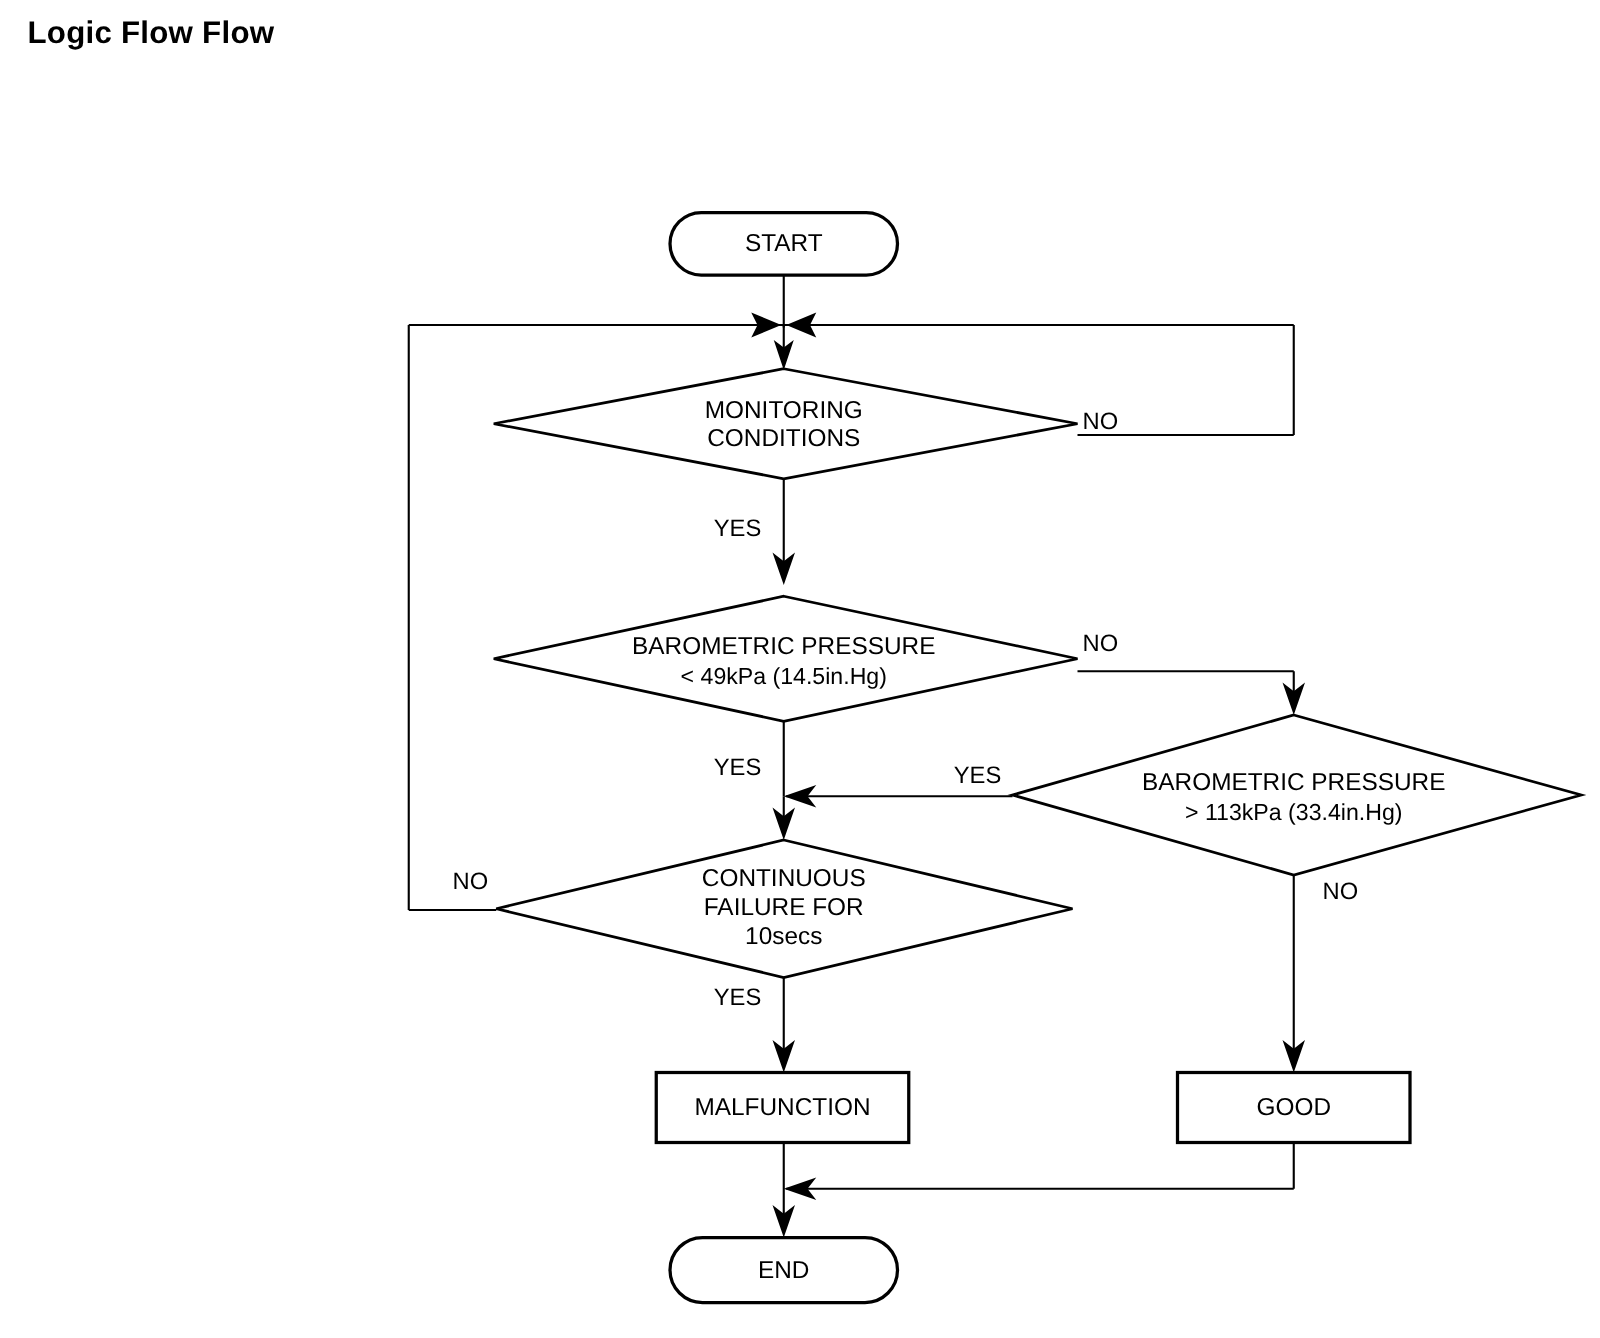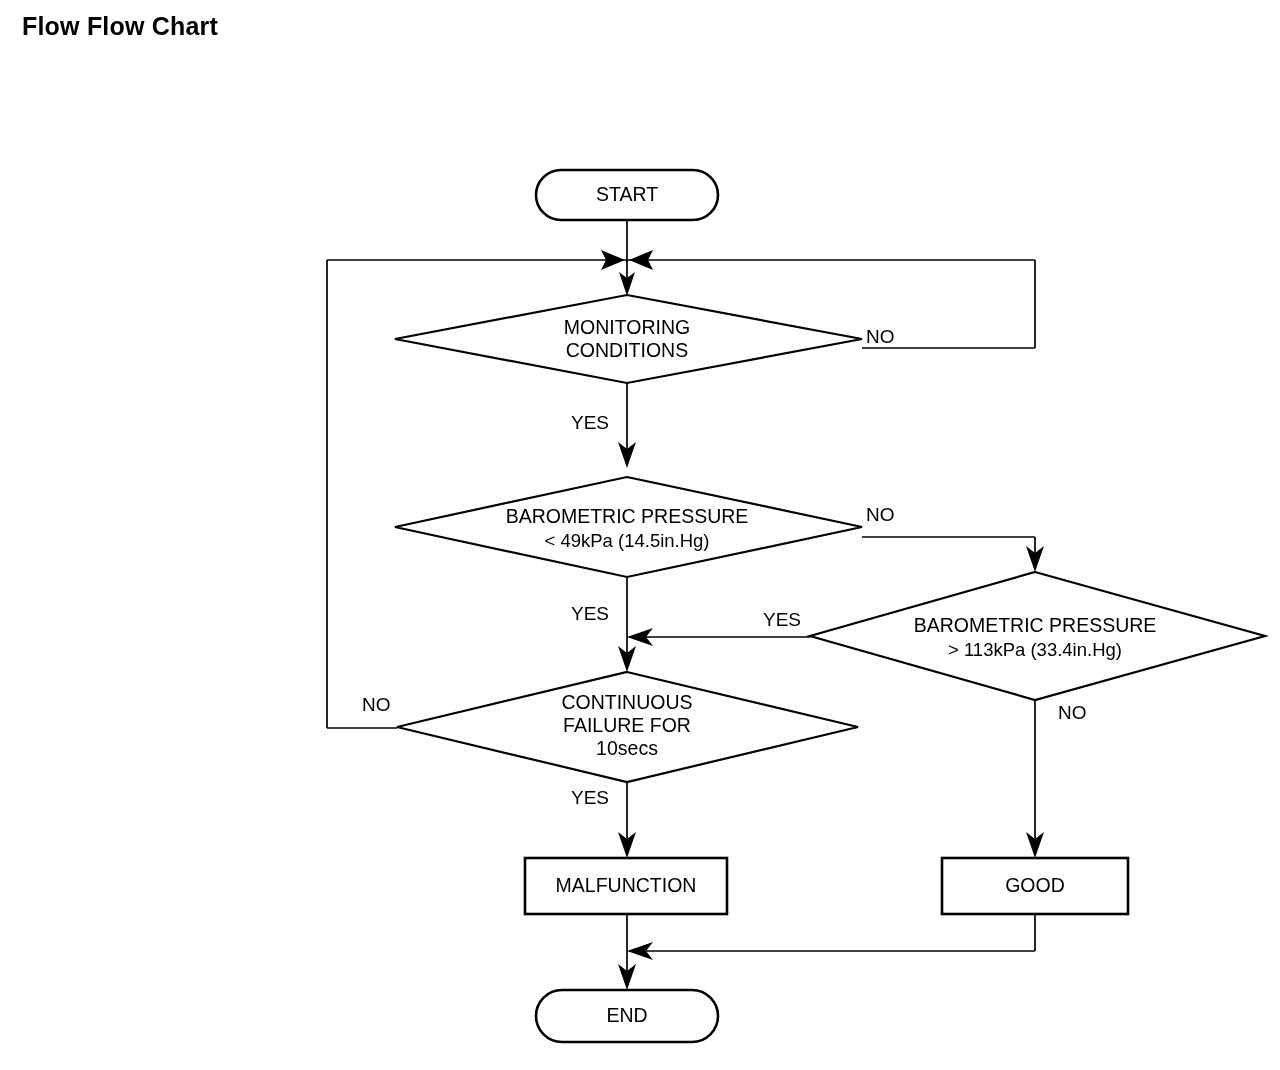--- a/index.html
+++ b/index.html
@@ -60,21 +60,21 @@
     fill: none;
   }
   .arrowhead {
     fill: #000000;
     stroke: none;
   }
 </style>
 </head>
 <body>
 
-<div id="chart-title">Flow Flow Chart</div>
+<div id="chart-title">Logic Flow Flow</div>
 
 <svg id="flow-canvas" viewBox="0 0 1280 1070" width="1280" height="1070" xmlns="http://www.w3.org/2000/svg">
 
   <line class="conn" x1="627" y1="220" x2="627" y2="262"></line>
 
   <line class="conn" x1="327" y1="260" x2="627" y2="260"></line>
   <line class="conn" x1="627" y1="260" x2="1035" y2="260"></line>
 
   <polygon class="arrowhead" points="625,260 601,250 606,260 601,270"></polygon>
   <polygon class="arrowhead" points="629,260 653,250 648,260 653,270"></polygon>

